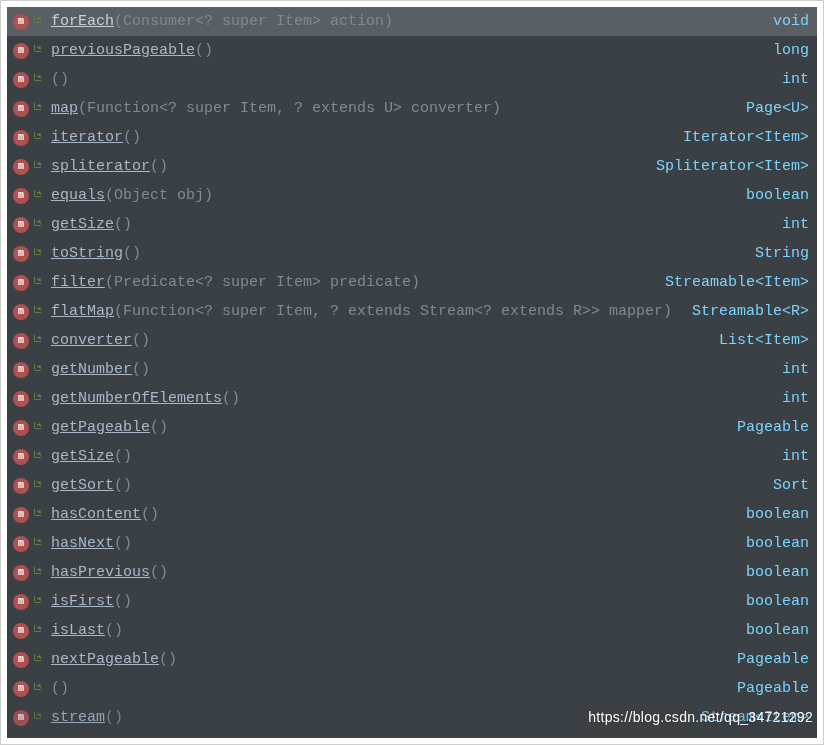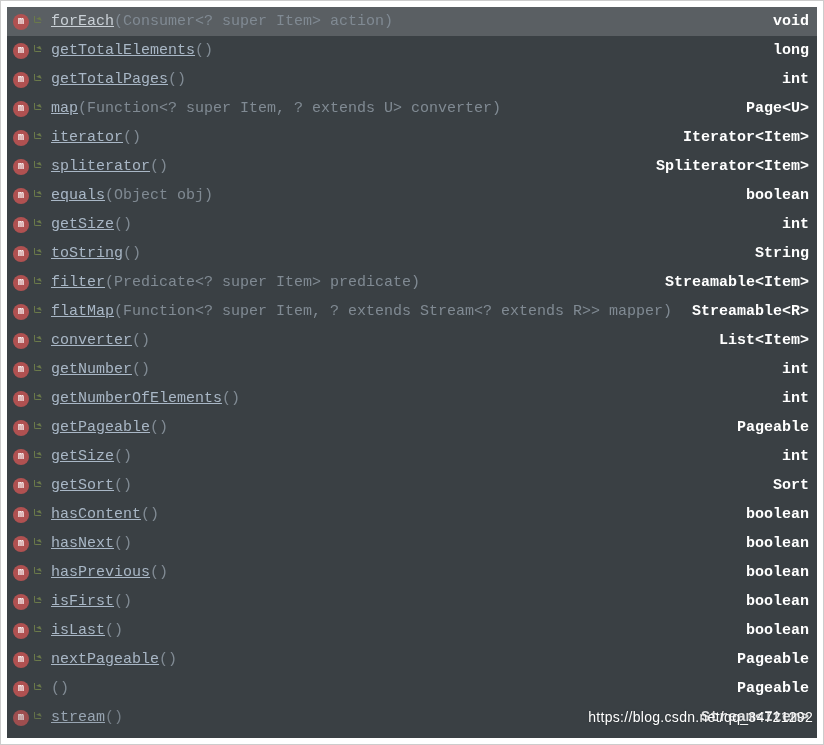--- a/index.html
+++ b/index.html
@@ -36,21 +36,21 @@
     border-bottom:1.5px solid #6b7a4a; border-bottom-left-radius:2px;
   }
   .ico-arrow::after {
     content:""; position:absolute; left:6px; top:0;
     border:3px solid transparent; border-bottom-color:#6b7a4a;
     transform: rotate(20deg);
   }
   .name { white-space: pre; text-decoration: underline; }
   .params { color:#808a93; white-space: pre; }
   .spacer { flex:1; }
-  .ret { color:#ffffff; white-space: pre; font-weight: bold; }
+  .ret { color:#7dd3fc; white-space: pre; }
   .watermark {
     position:absolute; right:4px; bottom:6px;
     color:#ffffff; font-family:Arial,sans-serif;
     font-size:14px; letter-spacing:0.3px;
     text-shadow:0 0 2px rgba(0,0,0,.3);
     pointer-events:none;
   }
   .row:last-of-type { opacity: .85; }
 </style>
 </head>
@@ -62,29 +62,28 @@
         <span class="ico-m">m</span>
         <span class="ico-arrow"></span>
         <span class="name">forEach</span>
         <span class="params">(Consumer&lt;? super Item&gt; action)</span>
         <span class="spacer"></span>
         <span class="ret">void</span>
       </div>
       <div class="row">
         <span class="ico-m">m</span>
         <span class="ico-arrow"></span>
-        <span class="name hl">getTotalElements</span>
+        <span class="name hl">previousPageable</span>
         <span class="params">()</span>
         <span class="spacer"></span>
         <span class="ret">long</span>
       </div>
       <div class="row">
         <span class="ico-m">m</span>
         <span class="ico-arrow"></span>
-        <span class="name hl">getTotalPages</span>
         <span class="params">()</span>
         <span class="spacer"></span>
         <span class="ret">int</span>
       </div>
       <div class="row">
         <span class="ico-m">m</span>
         <span class="ico-arrow"></span>
         <span class="name hl">map</span>
         <span class="params">(Function&lt;? super Item, ? extends U&gt; converter)</span>
         <span class="spacer"></span>

